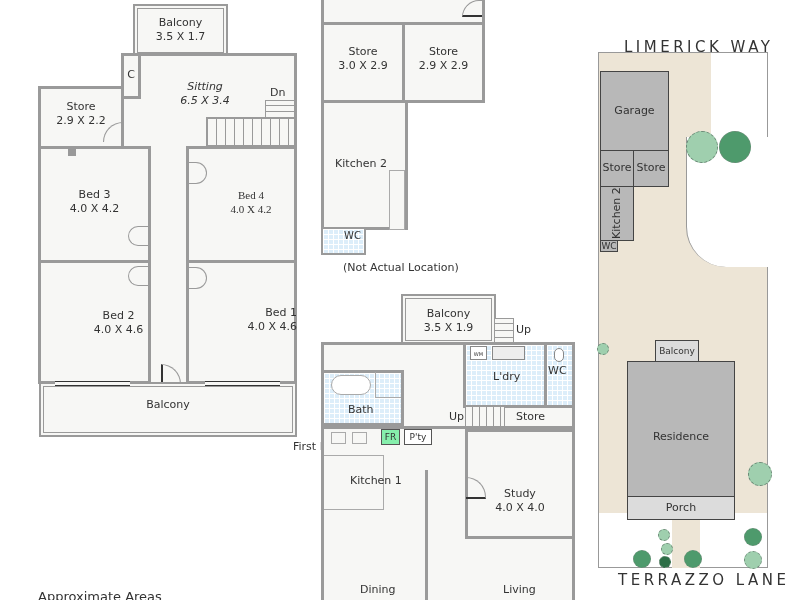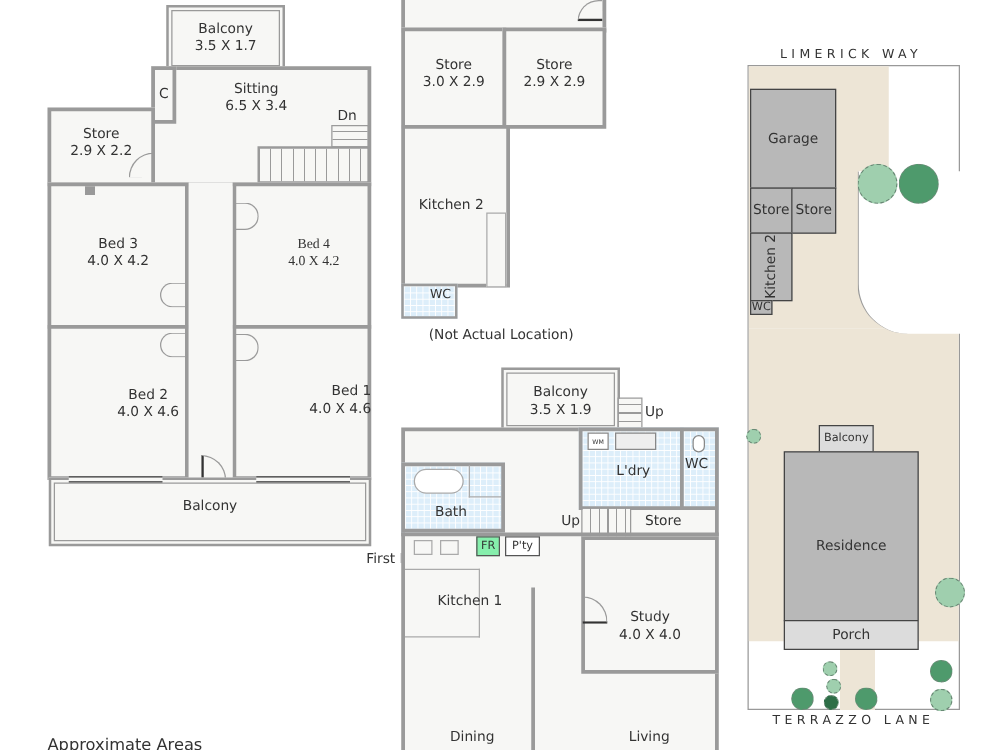--- a/index.html
+++ b/index.html
@@ -12,35 +12,35 @@
   .wet { background-color:#ddeefa;
          background-image: linear-gradient(#ffffff 1px, transparent 1px), linear-gradient(90deg, #ffffff 1px, transparent 1px);
          background-size:5px 5px; }
   .wall { position:absolute; background:#9a9a9a; }
   .door { position:absolute; border:1px solid #9a9a9a; box-sizing:border-box; }
   .win { position:absolute; background:#f7f7f5; border-top:1px solid #333; border-bottom:1px solid #333; }
   .site { position:absolute; background:#ede5d6; }
   .bldg { position:absolute; background:#b8b8b8; border:1px solid #444; box-sizing:border-box; }
   .bldg-l { position:absolute; background:#dcdcdc; border:1px solid #444; box-sizing:border-box; }
   .tree { position:absolute; border-radius:50%; border:1px dashed #6a8a76; box-sizing:border-box; }
-  .street { position:absolute; font-size:10px; letter-spacing:3.5px; color:#333; white-space:nowrap; }
+  .street { position:absolute; font-size:15px; letter-spacing:3.5px; color:#333; white-space:nowrap; }
 </style>
 </head>
 <body>
 
 <div>
 
   <div class="room" style="left:133px;top:4px;width:95px;height:53px;border-width:2px;outline:1px solid #9a9a9a;outline-offset:-5px;"></div>
   <div class="lbl" style="left:133px;top:16px;width:95px;">
     <span>Balcony</span>
       <span>3.5 X 1.7</span>
   </div>
 
   <div class="room" style="left:121px;top:53px;width:176px;height:96px;"></div>
-  <div class="lbl" style="left:160px;top:64px;width:90px;">
+  <div class="lbl" style="left:160px;top:80px;width:90px;font-style:italic;">
     <span>Sitting</span>
       <span>6.5 X 3.4</span>
   </div>
   <div class="lbl" style="left:270px;top:86px;">Dn</div>
 
   <div class="abs" style="left:206px;top:117px;width:90px;height:30px;border:2px solid #9a9a9a;background:repeating-linear-gradient(90deg,#f7f7f5 0 8px,#9a9a9a 8px 9px);"></div>
   <div class="abs" style="left:265px;top:100px;width:30px;height:18px;border:1px solid #9a9a9a;background:repeating-linear-gradient(0deg,#f7f7f5 0 5px,#9a9a9a 5px 6px);"></div>
 
   <div class="room" style="left:121px;top:53px;width:20px;height:46px;"></div>
   <div class="lbl" style="left:121px;top:68px;width:20px;">C</div>

